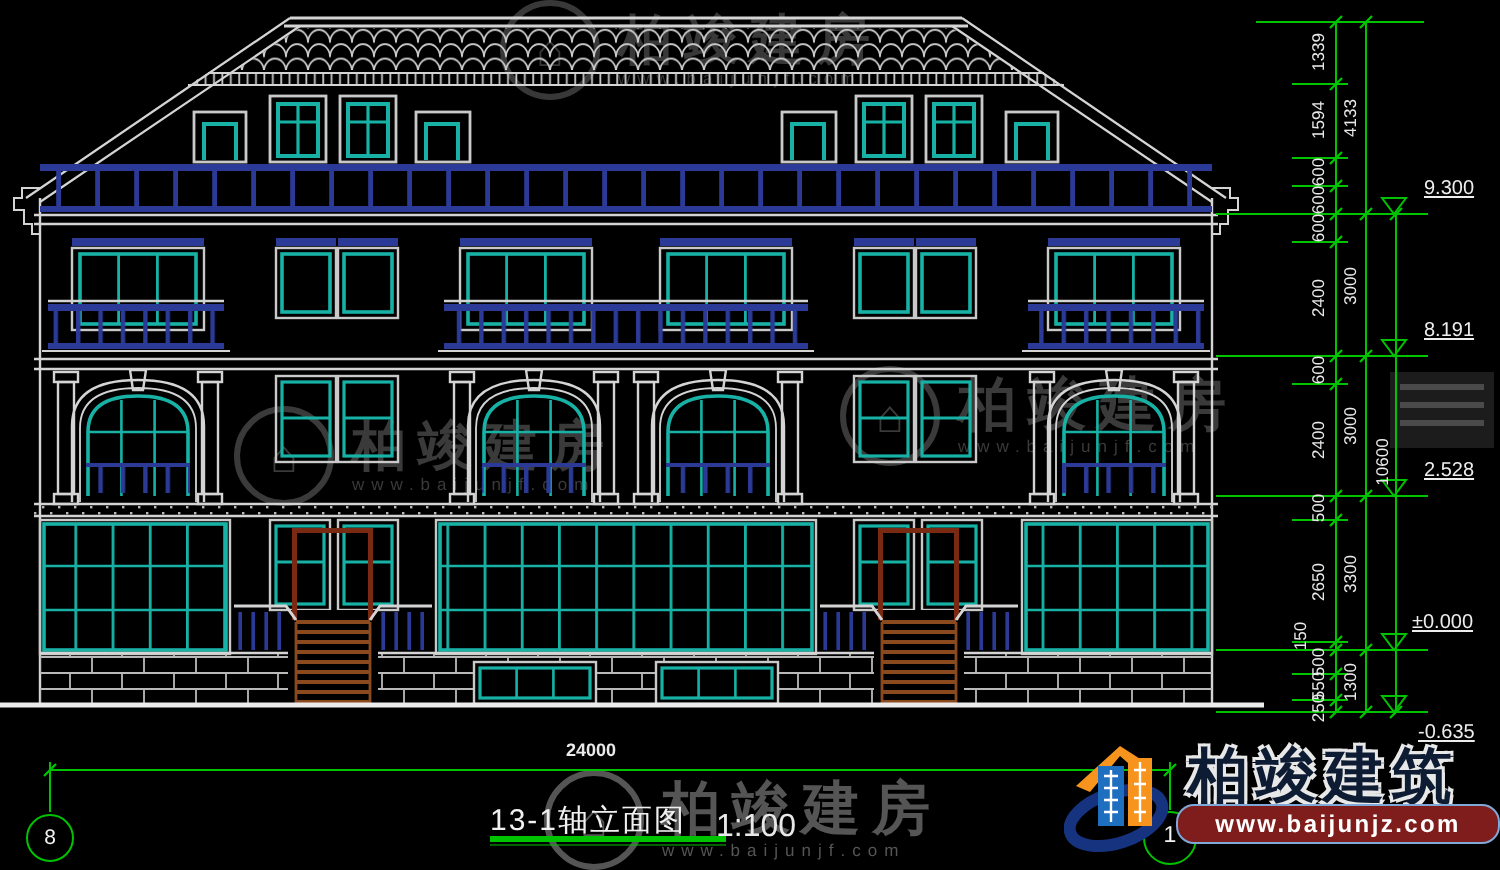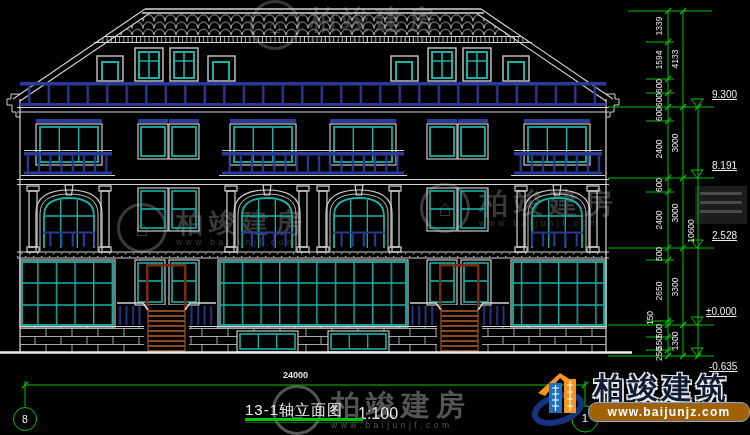--- a/index.html
+++ b/index.html
@@ -23,21 +23,21 @@
   .title{position:absolute;left:245px;top:401px;z-index:3;color:#f0f0f0;font-size:15px;letter-spacing:1px;}
   .scale{position:absolute;left:358px;top:405px;z-index:3;color:#e8e8e8;font-size:16px;}
   .uline{position:absolute;z-index:3;background:#00c300;}
   .axis{position:absolute;z-index:3;color:#f2f2f2;text-align:center;width:22px;}
   
   .logo{position:absolute;left:528px;top:365px;width:222px;height:70px;z-index:5;}
   .logo-icon{position:absolute;left:4px;top:2px;}
   .logo-name{position:absolute;left:66px;top:3px;font-size:30px;font-weight:bold;letter-spacing:4px;
              color:#0d1b33;white-space:nowrap;
              text-shadow:-1.5px -1.5px 0 #e8e8e8,1.5px -1.5px 0 #e8e8e8,-1.5px 1.5px 0 #e8e8e8,1.5px 1.5px 0 #e8e8e8;}
-  .logo-banner{position:absolute;left:60px;top:37px;width:160px;height:18px;background:#a16207;
+  .logo-banner{position:absolute;left:60px;top:37px;width:160px;height:18px;background:#7f1d1d;
                border:1px solid #7fa8d8;border-radius:9px;display:flex;align-items:center;justify-content:center;
                color:#fff;font-size:12px;font-weight:bold;letter-spacing:1.2px;}
 </style>
 </head>
 <body>
 
 <div class="stage">
 
   <div class="wm" style="left:250px;top:0px;color:#383838">
     <div class="wm-c">⌂</div>

